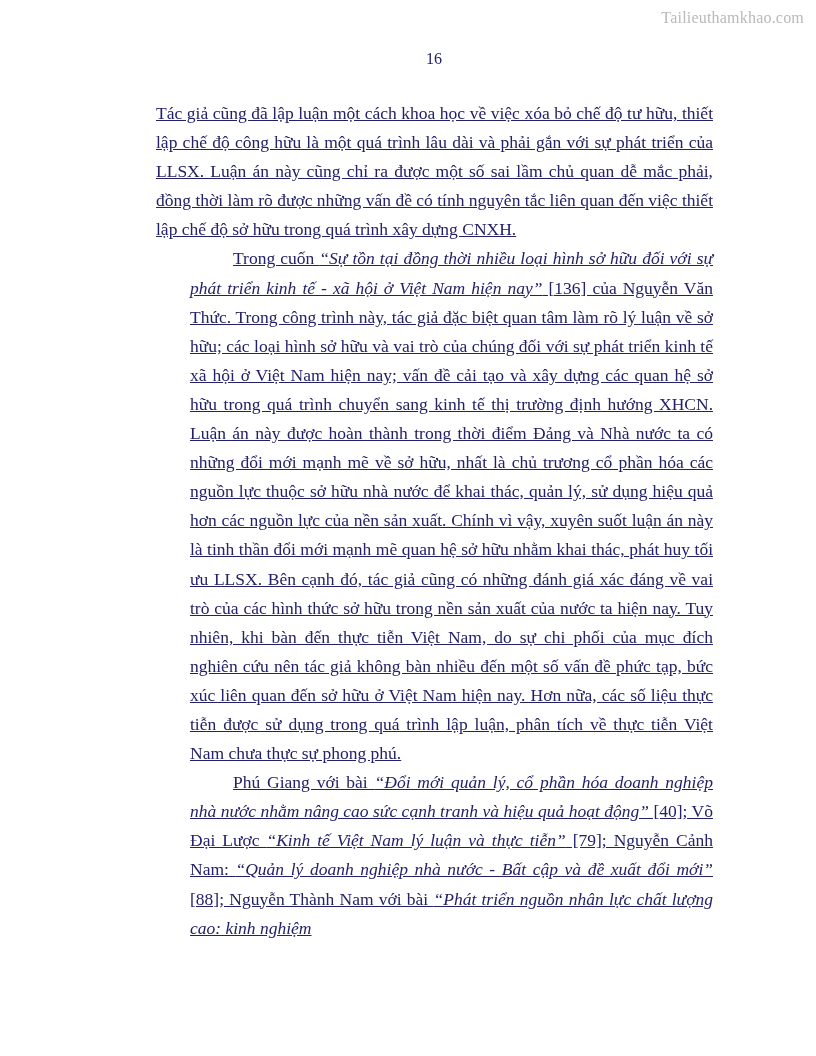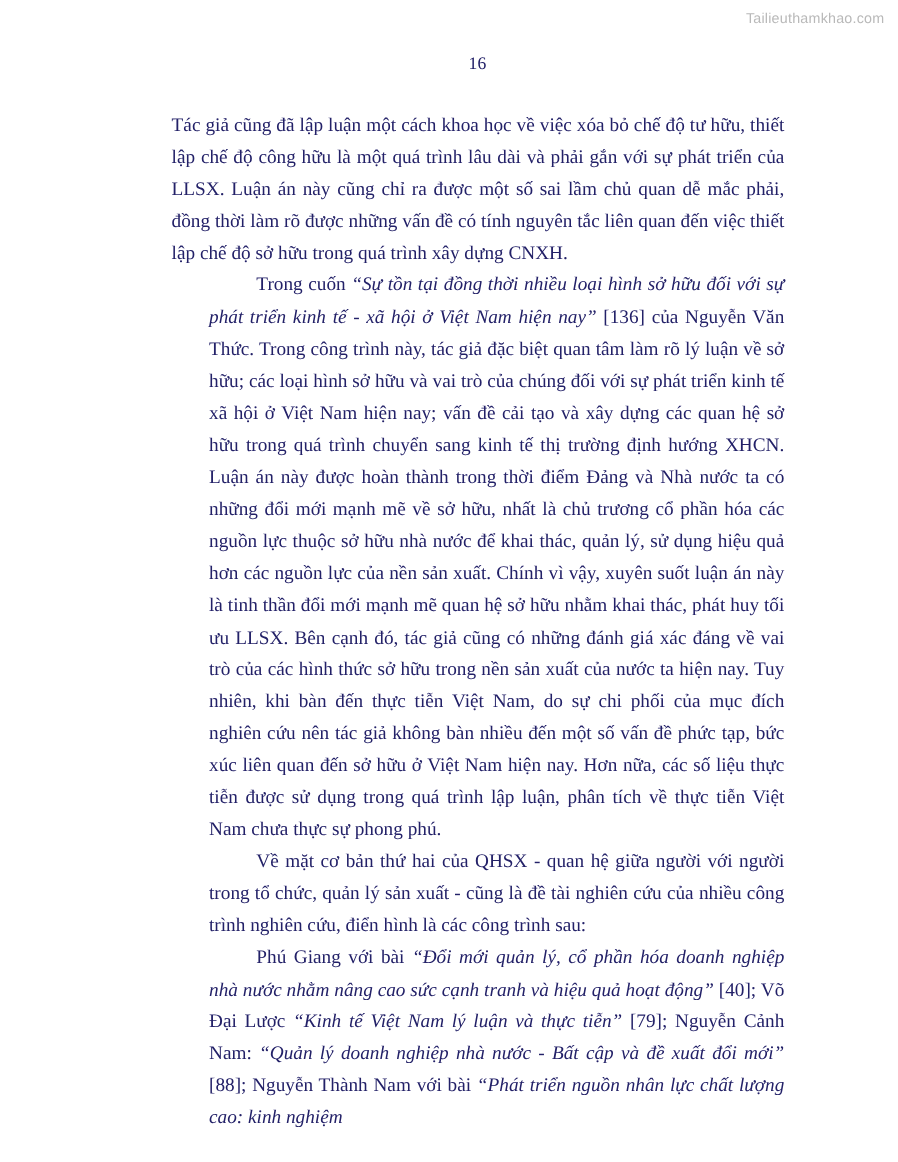--- a/index.html
+++ b/index.html
@@ -13,22 +13,22 @@
   .page {
     position: relative;
     width: 816px;
     height: 1056px;
     background: #ffffff;
   }
   .watermark {
     position: absolute;
     top: 9px;
     right: 12px;
-    font-family: Liberation Sans, sans-serif;
-    font-size: 13px;
+    font-family: Liberation Serif, serif;
+    font-size: 16px;
     color: #b9b9b9;
     letter-spacing: 0.2px;
   }
   .page-number {
     position: absolute;
     top: 50px;
     left: 156px;
     width: 556px;
     text-align: center;
     font-size: 16px;
@@ -37,29 +37,28 @@
   .body-text {
     position: absolute;
     top: 99px;
     left: 156px;
     width: 557px;
     font-size: 17.5px;
     line-height: 29.1px;
     color: #232168;
     text-align: justify;
   }
-  .para { margin: 0; }
+  .para { margin: 0; text-decoration: underline; }
   .para.indent { text-indent: 43px; margin-left: 34px; }
   .italic { font-style: italic; }
 </style>
 </head>
 <body>
 
 <div class="page">
   <div class="watermark">Tailieuthamkhao.com</div>
   <div class="page-number">16</div>
   <div class="body-text">
       <p class="para"><span>Tác giả cũng đã lập luận một cách khoa học về việc xóa bỏ chế độ tư hữu, thiết lập chế độ công hữu là một quá trình lâu dài và phải gắn với sự phát triển của LLSX. Luận án này cũng chỉ ra được một số sai lầm chủ quan dễ mắc phải, đồng thời làm rõ được những vấn đề có tính nguyên tắc liên quan đến việc thiết lập chế độ sở hữu trong quá trình xây dựng CNXH.</span></p>
       <p class="para indent"><span>Trong cuốn </span><span class="italic">“Sự tồn tại đồng thời nhiều loại hình sở hữu đối với sự phát triển kinh tế - xã hội ở Việt Nam hiện nay”</span><span> [136] của Nguyễn Văn Thức. Trong công trình này, tác giả đặc biệt quan tâm làm rõ lý luận về sở hữu; các loại hình sở hữu và vai trò của chúng đối với sự phát triển kinh tế xã hội ở Việt Nam hiện nay; vấn đề cải tạo và xây dựng các quan hệ sở hữu trong quá trình chuyển sang kinh tế thị trường định hướng XHCN. Luận án này được hoàn thành trong thời điểm Đảng và Nhà nước ta có những đổi mới mạnh mẽ về sở hữu, nhất là chủ trương cổ phần hóa các nguồn lực thuộc sở hữu nhà nước để khai thác, quản lý, sử dụng hiệu quả hơn các nguồn lực của nền sản xuất. Chính vì vậy, xuyên suốt luận án này là tinh thần đổi mới mạnh mẽ quan hệ sở hữu nhằm khai thác, phát huy tối ưu LLSX. Bên cạnh đó, tác giả cũng có những đánh giá xác đáng về vai trò của các hình thức sở hữu trong nền sản xuất của nước ta hiện nay. Tuy nhiên, khi bàn đến thực tiễn Việt Nam, do sự chi phối của mục đích nghiên cứu nên tác giả không bàn nhiều đến một số vấn đề phức tạp, bức xúc liên quan đến sở hữu ở Việt Nam hiện nay. Hơn nữa, các số liệu thực tiễn được sử dụng trong quá trình lập luận, phân tích về thực tiễn Việt Nam chưa thực sự phong phú.</span></p>
-      <p class="para indent"><span>Về mặt cơ bản thứ hai của QHSX - quan hệ giữa người với người trong tổ chức, quản lý sản xuất - cũng là đề tài nghiên cứu của nhiều công trình nghiên cứu, điển hình là các công trình sau:</span></p>
       <p class="para indent"><span>Phú Giang với bài </span><span class="italic">“Đổi mới quản lý, cổ phần hóa doanh nghiệp nhà nước nhằm nâng cao sức cạnh tranh và hiệu quả hoạt động”</span><span> [40]; Võ Đại Lược </span><span class="italic">“Kinh tế Việt Nam lý luận và thực tiễn”</span><span> [79]; Nguyễn Cảnh Nam: </span><span class="italic">“Quản lý doanh nghiệp nhà nước - Bất cập và đề xuất đổi mới”</span><span> [88]; Nguyễn Thành Nam với bài </span><span class="italic">“Phát triển nguồn nhân lực chất lượng cao: kinh nghiệm</span></p>
     </div>
 </div>
 
 </body></html>

